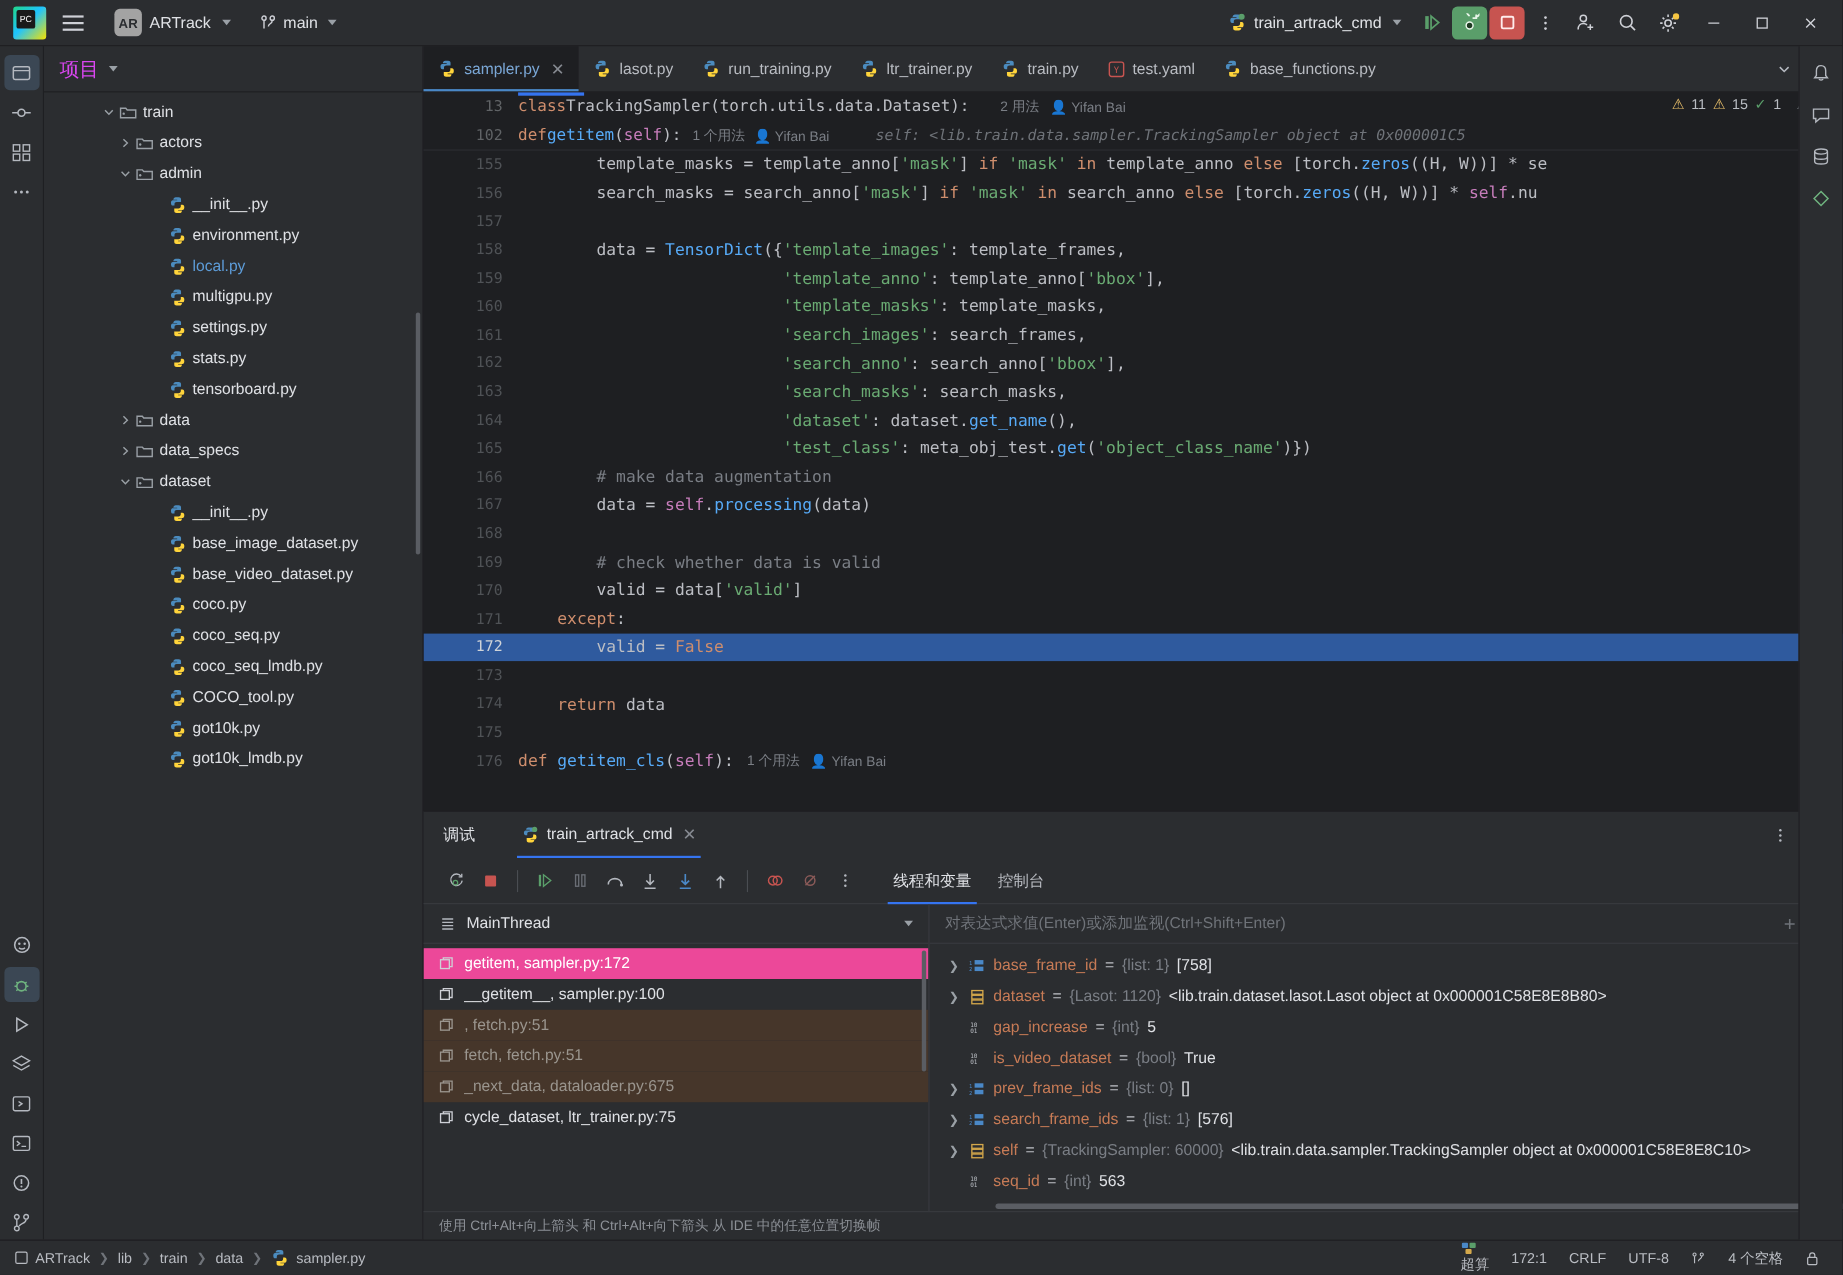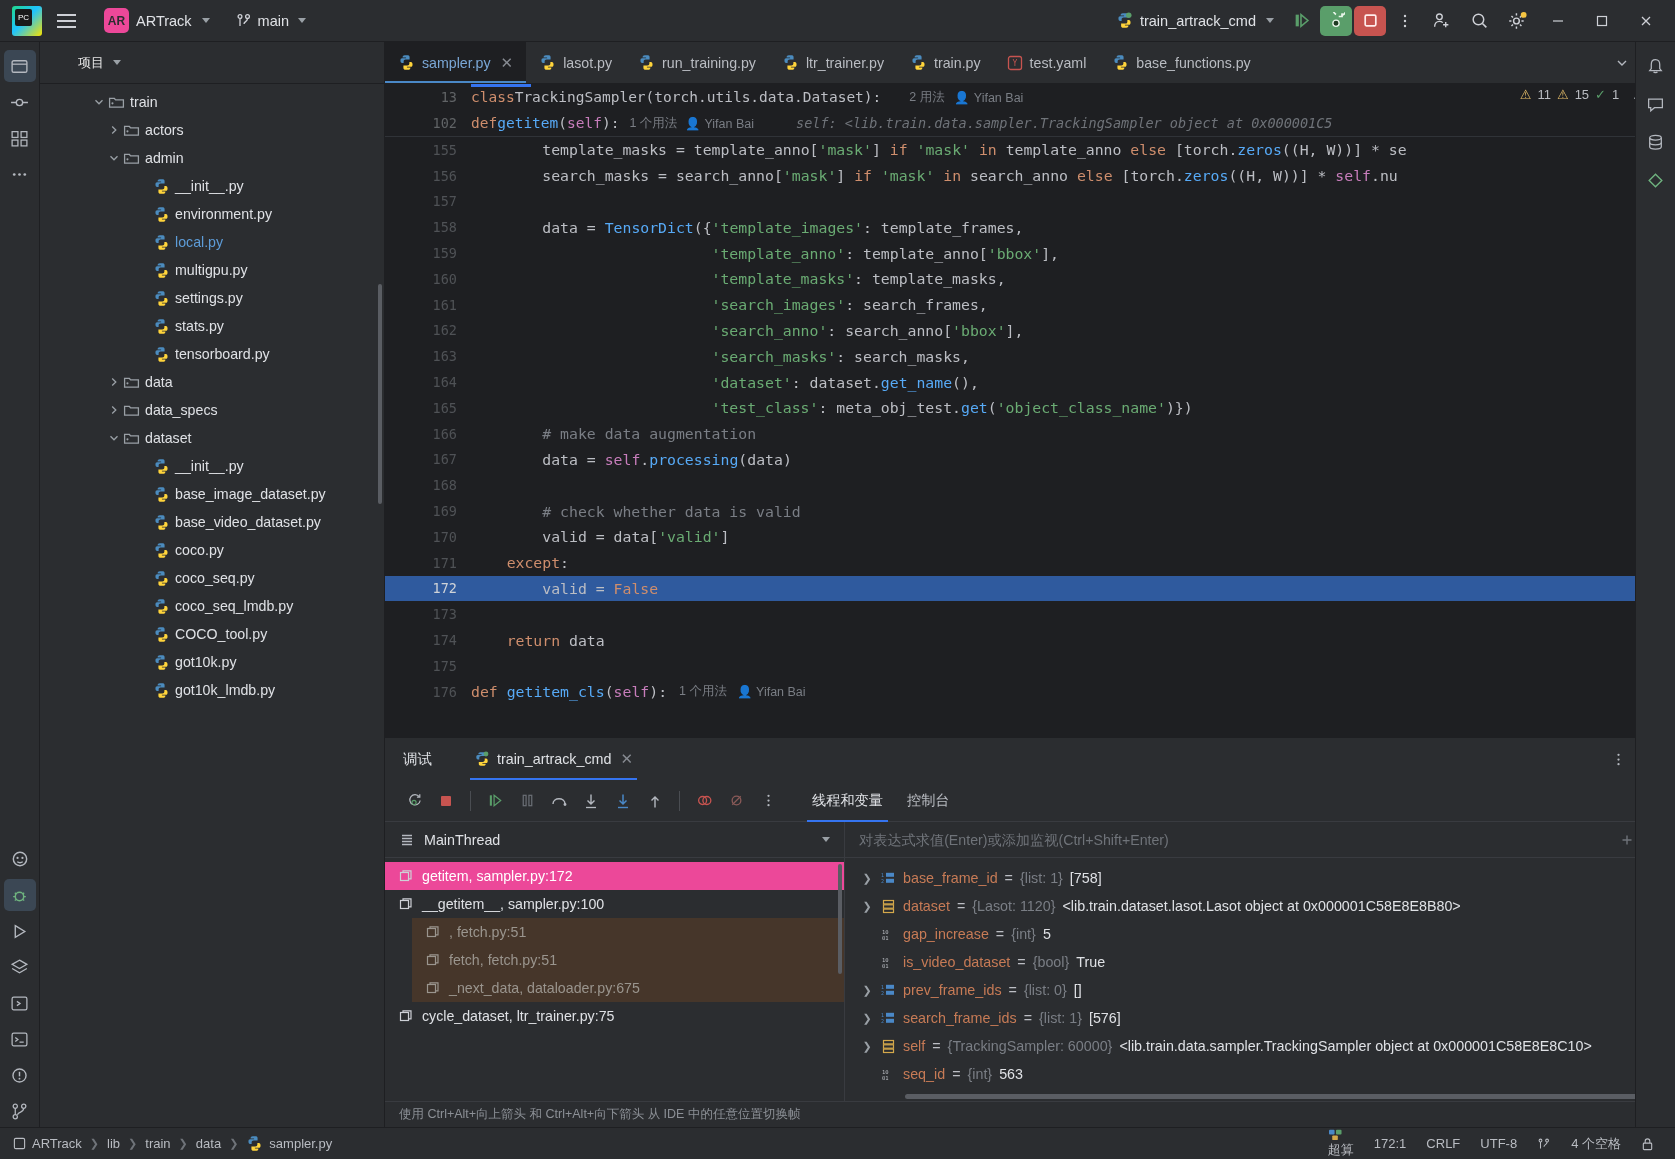--- a/index.html
+++ b/index.html
@@ -18,21 +18,21 @@
     border-bottom: 1px solid #1e1f22; flex: 0 0 42px; padding: 0 6px;
   }
   .tb-logo { width: 30px; height: 30px; margin: 0 8px 0 6px; position: relative; border-radius: 3px;
     background: linear-gradient(135deg,#21d789 0%,#1ec3ff 45%,#f7e200 100%); }
   .tb-logo::after { content:"PC"; position:absolute; left:3px; top:3px; width:17px; height:17px;
     background:#1a1a1a; color:#fff; font-size:8px; text-align:center; line-height:17px; border-radius:2px;}
   .hamburger { width: 32px; height:32px; display:flex; flex-direction:column; justify-content:center;
     align-items:center; gap:4px; margin-right: 14px; cursor:pointer;}
   .hamburger i { display:block; width:19px; height:2px; background:#ced0d6; }
   .proj-chip { display:flex; align-items:center; gap:7px; padding:4px 8px; border-radius:5px; cursor:pointer; }
-  .proj-badge { width:25px;height:25px;border-radius:5px;background:#ec4899;color:#2b2d30;
+  .proj-badge { width:25px;height:25px;border-radius:5px;background:#a3a3a3;color:#2b2d30;
     font-size:12px;font-weight:bold;display:flex;align-items:center;justify-content:center; }
   .proj-name { font-size:14.5px; color:#dfe1e5; }
   .chev { width:0;height:0;border-left:4px solid transparent;border-right:4px solid transparent;
     border-top:5px solid #9aa0a6; display:inline-block; margin-left:3px;}
   .branch-chip { display:flex;align-items:center;gap:6px;padding:4px 8px;border-radius:5px;margin-left:10px;cursor:pointer;}
   .branch-name{font-size:14.5px;color:#dfe1e5;}
   .tb-spacer { flex: 1; }
   .runconf { display:flex;align-items:center;gap:7px;padding:4px 9px;border-radius:5px;cursor:pointer;}
   .runconf .label{font-size:14.5px;color:#dfe1e5;}
   .tb-btn { width:34px;height:30px;display:flex;align-items:center;justify-content:center;
@@ -49,21 +49,21 @@
   .rail { width:40px; background:#2b2d30; display:flex; flex-direction:column; align-items:center;
     padding-top:8px; gap:4px; border-right:1px solid #1e1f22;}
   .rail-btn{width:32px;height:32px;display:flex;align-items:center;justify-content:center;border-radius:5px;cursor:pointer;color:#b4b8bf;}
   .rail-btn.active{background:#3b4754;}
   .rail-spacer{flex:1;}
 
   
   .projpanel{ width:345px; background:#2b2d30; display:flex;flex-direction:column; border-right:1px solid #1e1f22;}
   .projhead{height:42px;display:flex;align-items:center;padding:0 14px;gap:6px;flex:0 0 42px;
     border-bottom:1px solid #1e1f22;}
-  .projhead .t{font-size:13px;color:#e5e5e5;margin-left:24px;}
+  .projhead .t{font-size:18px;color:#d946ef;}
   .tree{flex:1;overflow:hidden;position:relative;padding-top:4px;font-size:14.2px;}
   .trow{height:28px;display:flex;align-items:center;cursor:pointer;white-space:nowrap;color:#dfe1e5;}
   .tw{width:16px;height:16px;display:flex;align-items:center;justify-content:center;flex:0 0 16px;color:#9aa0a6;}
   .ticon{width:18px;height:18px;margin-right:5px;flex:0 0 18px;display:flex;align-items:center;justify-content:center;}
   .tree-scroll{position:absolute;right:2px;top:200px;width:4px;height:220px;background:#5a5d63;border-radius:2px;}
 
   
   .editorcol{flex:1;display:flex;flex-direction:column;min-width:0;background:#1e1f22;}
   .tabstrip{height:42px;background:#2b2d30;display:flex;align-items:stretch;flex:0 0 42px;
     border-bottom:1px solid #1e1f22;}
@@ -113,21 +113,21 @@
   .dbgtoolbar .grow{flex:1;}
 
   .dbgbody{flex:1;display:flex;min-height:0;}
   .frames{width:460px;flex:0 0 460px;display:flex;flex-direction:column;border-right:1px solid #393b40;position:relative;}
   .threadsel{height:36px;flex:0 0 36px;display:flex;align-items:center;gap:9px;padding:0 14px;border-bottom:1px solid #393b40;cursor:pointer;}
   .threadsel .t{font-size:14.3px;color:#dfe1e5;}
   .threadsel .grow{flex:1;}
   .frameslist{flex:1;overflow:hidden;padding-top:4px;position:relative;}
   .frow{height:28px;display:flex;align-items:center;gap:9px;padding:0 10px 0 14px;font-size:14.2px;color:#dfe1e5;cursor:pointer;white-space:nowrap;}
   .frow.sel{background:#ec4899;color:#fff;}
-  .frow.lib{background:#46362a;color:#9a958e;margin-left:27px;}
+  .frow.lib{background:#46362a;color:#9a958e;}
   .frames-scroll{position:absolute;right:2px;top:6px;width:4px;height:110px;background:#5a5d63;border-radius:2px;}
 
   .varspane{flex:1;display:flex;flex-direction:column;min-width:0;position:relative;}
   .evalbar{height:36px;flex:0 0 36px;display:flex;align-items:center;padding:0 10px 0 14px;border-bottom:1px solid #393b40;gap:16px;}
   .evalbar input{flex:1;background:transparent;border:none;outline:none;color:#dfe1e5;font-size:14.2px;font-family:"Liberation Sans",sans-serif;}
   .evalbar input::placeholder{color:#6f7379;}
   .varlist{flex:1;overflow:hidden;padding-top:6px;position:relative;}
   .vrow{height:28px;display:flex;align-items:center;gap:7px;padding:0 12px 0 16px;font-size:14.3px;white-space:nowrap;cursor:pointer;}
   .varrow-arrow{width:12px;color:#9aa0a6;font-size:11px;flex:0 0 12px;text-align:center;}
   .vname{color:#c77b56;}

